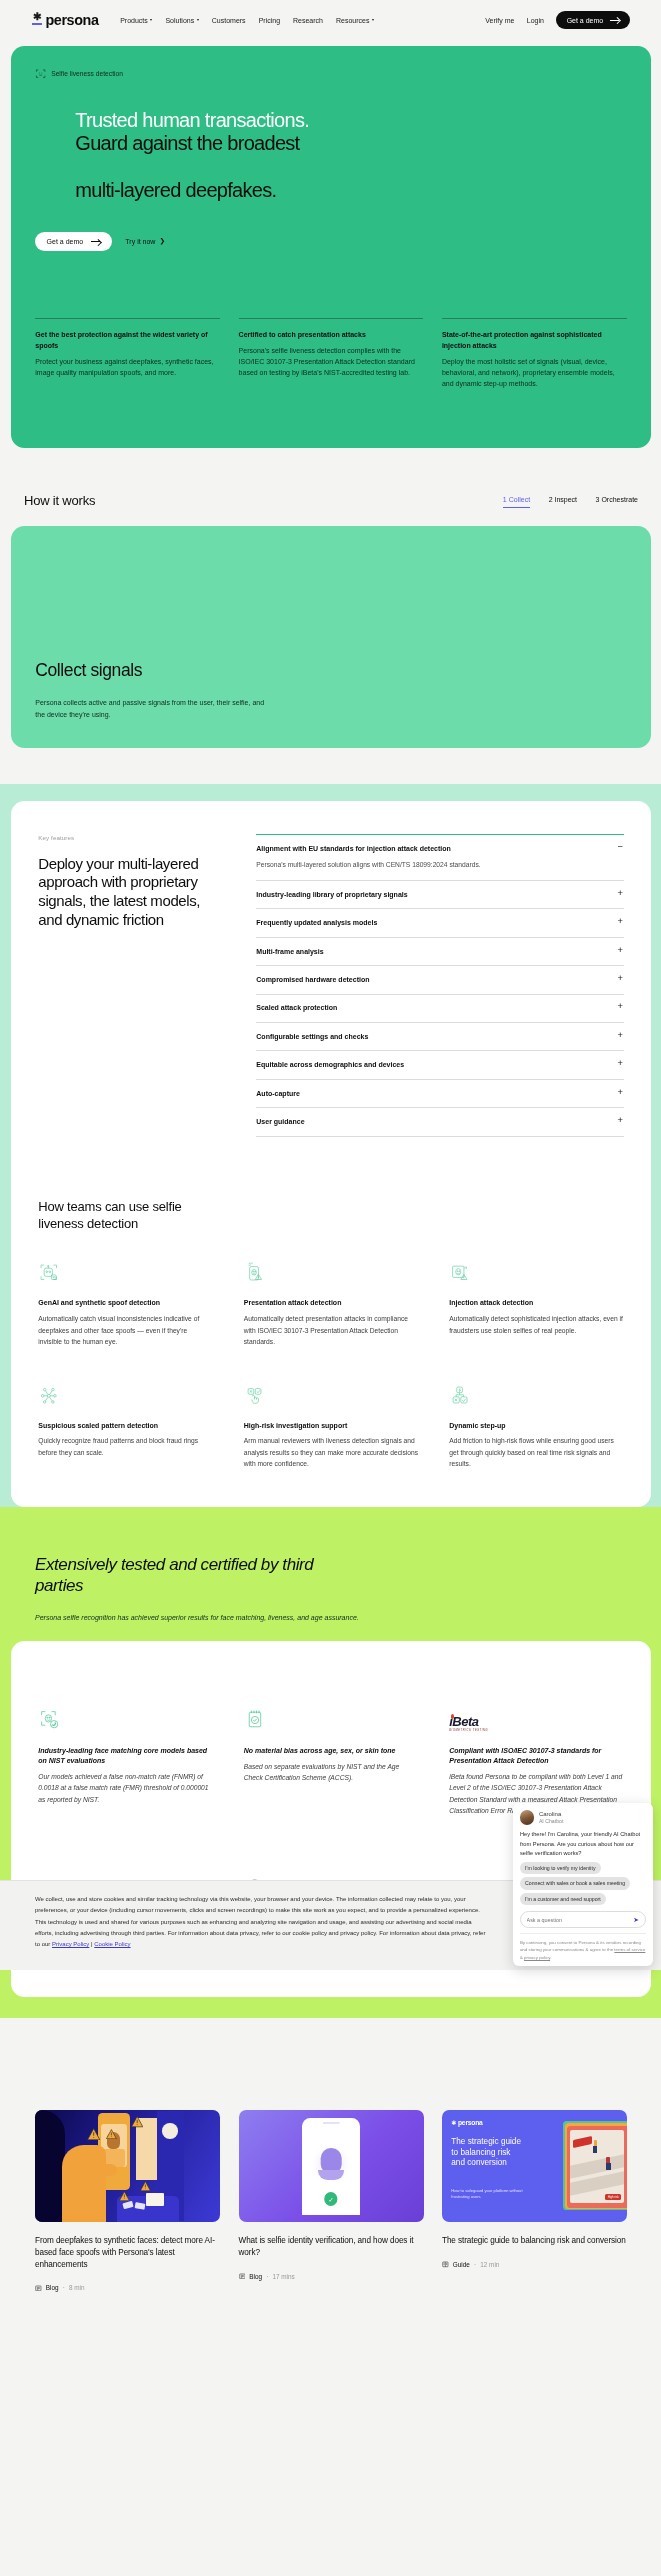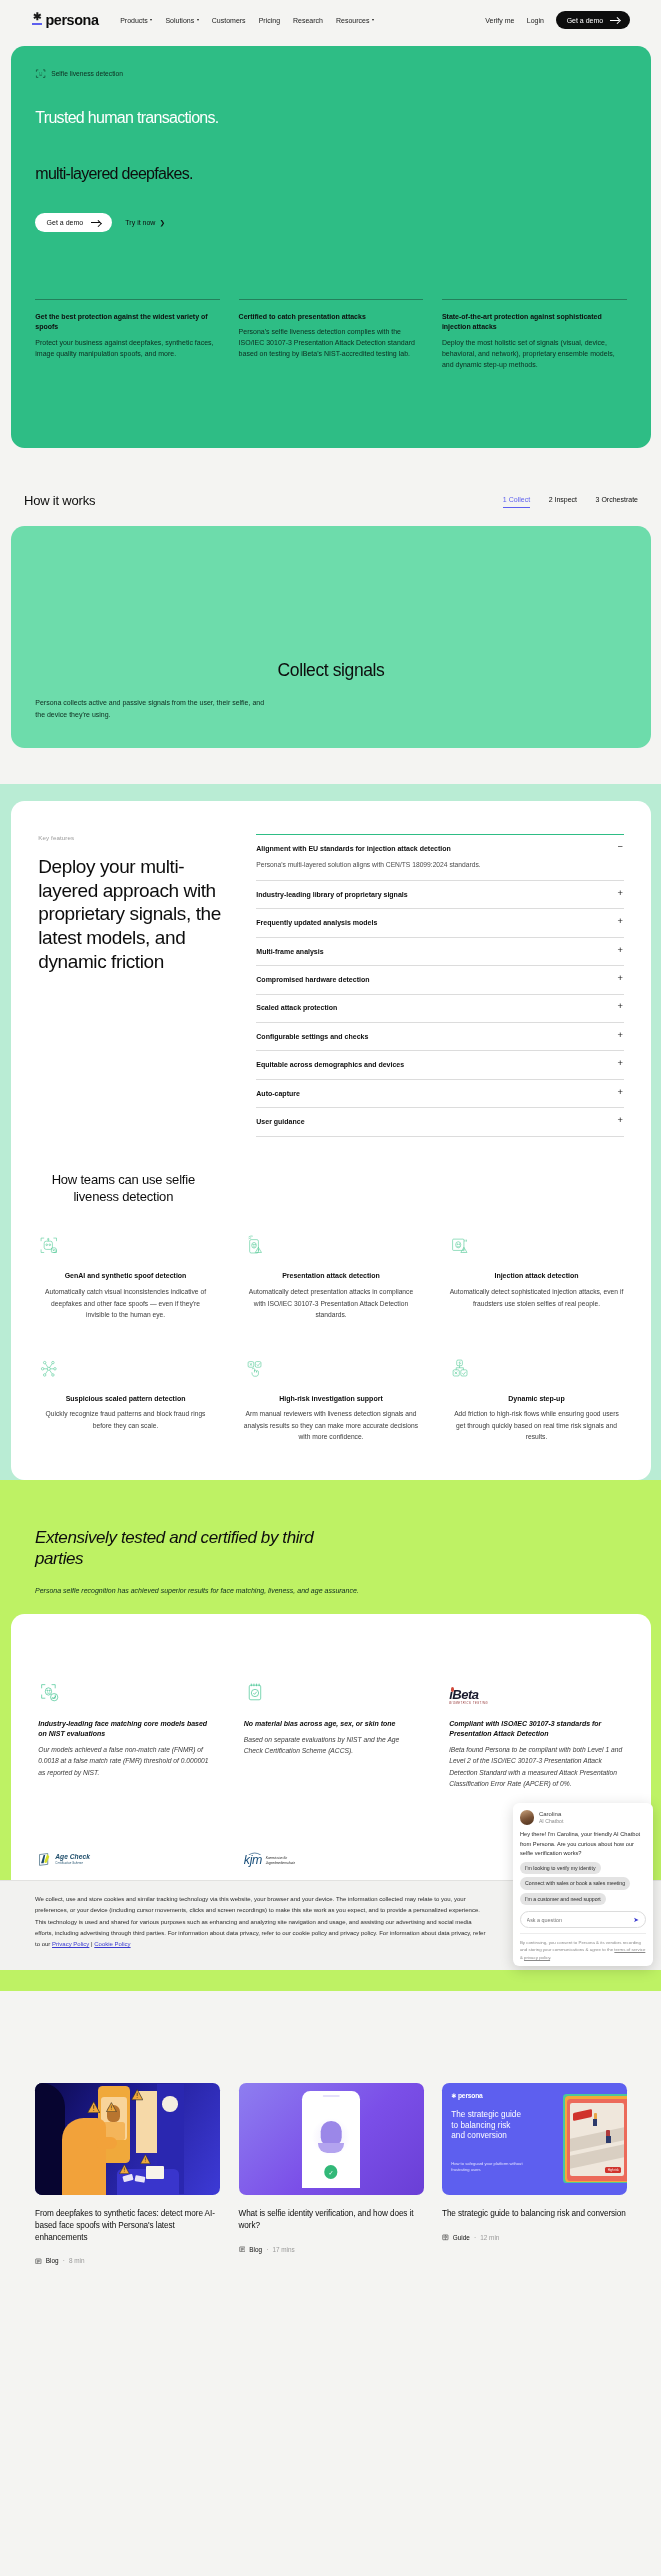--- a/index.html
+++ b/index.html
@@ -55,26 +55,27 @@
     background: #2ebd85;
     border-radius: 13.4px;
     padding: 21.6px 24px 31px 24px;
     min-height: 402px;
     position: relative;
   }
   .eyebrow { display: flex; align-items: center; gap: 4.6px; font-size: 6.7px; color: #0d2c1f; }
   .face-icon { width: 11.3px; height: 11.3px; position: relative; }
   .hero h1 {
     margin-top: 30px;
-    font-size: 16px;
+    font-size: 20px;
     line-height: 1.17;
     font-weight: 400;
     letter-spacing: -0.7px;
     color: #0d0d0d;
     max-width: 422px;
+    margin-left: 40px;
   }
   .hero h1 .w { color: #ffffff; }
   .hero-cta { margin-top: 29px; display: flex; align-items: center; gap: 13.4px; }
   .btn-white {
     background: #fff; color: #0d0d0d; border-radius: 20.6px; padding: 6.2px 11.3px;
     font-size: 7px; display: flex; align-items: center; gap: 8.2px; cursor: pointer; border: none;
     font-family: inherit;
   }
   .link-plain { font-size: 7px; color: #0d0d0d; display:flex; align-items:center; gap:4.1px; cursor:pointer; }
   .chev { font-size: 6.7px; }
@@ -90,49 +91,49 @@
   .hiw-card {
     margin: 17.5px 11.3px 0 11.3px;
     background: #6ddcab;
     border-radius: 13.4px;
     padding: 27px 24px;
     min-height: 222px;
     display: flex;
     flex-direction: column;
     justify-content: flex-end;
   }
-  .hiw-card h3 { font-size: 17.5px; font-weight: 400; letter-spacing: -0.4px; text-align: center; }
+  .hiw-card h3 { font-size: 17.5px; font-weight: 400; letter-spacing: -0.4px; }
   .hiw-card p { margin-top: 15.5px; font-size: 7px; line-height: 1.72; max-width: 237px; color: #0d2c1f; }
 
   
   .mint-wrap { background: #b9ecd4; margin-top: 36px; padding: 17.5px 0 0 0; }
   .white-card {
     background: #ffffff;
     border-radius: 13.4px;
     margin: 0 11.3px;
     padding: 33px 27px 37px 27px;
   }
 
   
   .feat { display: flex; gap: 33px; }
   .feat-left { width: 185px; flex: none; }
   .kicker { font-size: 6.2px; color: #9a9a9a; letter-spacing: 0.1px; }
   .feat-left h2 {
-    margin-top: 13.4px; font-size: 19px; line-height: 1.26; font-weight: 400; letter-spacing: -0.4px;
+    margin-top: 13.4px; font-size: 15px; line-height: 1.26; font-weight: 400; letter-spacing: -0.4px;
   }
   .acc { flex: 1; border-top: 0.8px solid #2ebd85; }
   .acc-item { border-bottom: 0.5px solid #dcdcdc; padding: 8.8px 0 8.8px 0; }
   .acc-row { display: flex; align-items: flex-start; gap: 8.2px; cursor: pointer; }
   .acc-title { font-size: 7px; font-weight: 700; flex: 1; line-height: 1.4; }
   .acc-item.open .acc-title { font-weight: 700; }
   .acc-sign { font-size: 9.3px; line-height: 7.2px; color: #1a1a1a; width: 7.2px; text-align: center; }
   .acc-body { font-size: 6.7px; line-height: 1.6; color: #4a4a4a; margin-top: 6.7px; }
 
   
-  .teams { margin-top: 34px; text-align: center; }
+  .teams { margin-top: 61px; }
   .teams h2 { font-size: 13px; font-weight: 400; line-height: 1.34; letter-spacing: -0.2px; max-width: 170px; }
   .grid3 { display: flex; gap: 31px; margin-top: 30px; }
   .gcell { flex: 1; }
   .gicon { width: 21.6px; height: 21.6px; margin-bottom: 14.4px; }
   .gcell h4 { font-size: 7px; font-weight: 700; line-height: 1.45; }
   .gcell p { margin-top: 4.6px; font-size: 6.7px; line-height: 1.72; color: #3c3c3c; }
 
   
   .cert-band { background: #bef264; padding: 47px 0 20.6px 0; font-style: italic; }
   .cert-band h2 { font-size: 17px; font-weight: 400; line-height: 1.25; letter-spacing: -0.4px; padding: 0 35px; max-width: 381px; }
@@ -248,21 +249,21 @@
         <path d="M3 8V4h4M17 4h4v4M21 16v4h-4M7 20H3v-4"></path>
         <circle cx="9.5" cy="10.5" r="0.9" fill="#0d2c1f" stroke="none"></circle>
         <circle cx="14.5" cy="10.5" r="0.9" fill="#0d2c1f" stroke="none"></circle>
         <path d="M9 14.5c1.2 1.2 4.8 1.2 6 0"></path>
       </svg>
     </span>
     <span>Selfie liveness detection</span>
   </div>
   <h1>
     <span class="w">Trusted human transactions.</span><br>
-    <br>
+    <span>Guard against the broadest</span><br>
     <br>
     <span>multi-layered deepfakes.</span>
   </h1>
   <div class="hero-cta">
     <button class="btn-white">
       <span>Get a demo</span>
       <i class="arrow-r"></i>
     </button>
     <div class="link-plain">
       <span>Try it now</span>

